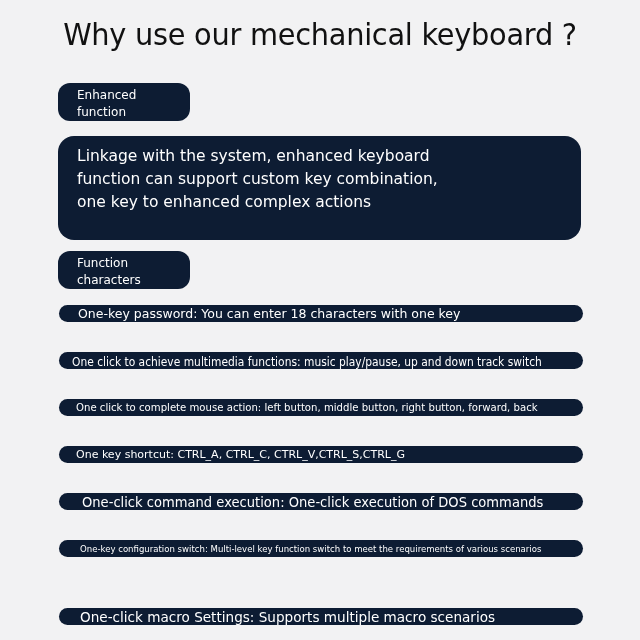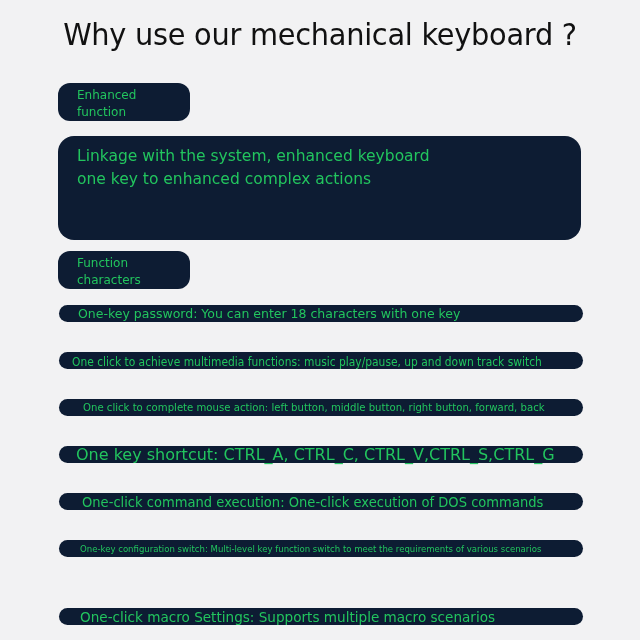--- a/index.html
+++ b/index.html
@@ -17,21 +17,21 @@
       font-size: 31px;
       color: #111;
       letter-spacing: -0.3px;
       font-family: "DejaVu Sans", sans-serif;
       font-weight: normal;
       transform: scaleX(0.93);
     }
     .pill {
       position: absolute;
       background: #0d1c33;
-      color: #22c55e;
+      color: #ffffff;
       box-sizing: border-box;
     }
     .tag {
       left: 58px; width: 132px; height: 38px;
       border-radius: 12px;
       padding: 4px 0 0 19px;
       font-size: 12px;
       line-height: 17px;
       font-family: "DejaVu Sans", sans-serif;
     }
@@ -59,39 +59,40 @@
 
 <div class="title">Why use our mechanical keyboard ?</div>
 
 <div class="pill tag tag1">
   <div>Enhanced</div>
   <div>function</div>
 </div>
 
 <div class="pill big">
   <div>Linkage with the system, enhanced keyboard</div>
+  <div>function can support custom key combination,</div>
   <div>one key to enhanced complex actions</div>
 </div>
 
 <div class="pill tag tag2">
   <div>Function</div>
   <div>characters</div>
 </div>
 
 <div class="pill row" style="top:305px; padding-left:19px;">
   <span style="font-size:12.5px;">One-key password: You can enter 18 characters with one key</span>
 </div>
 <div class="pill row" style="top:352px; padding-left:13px;align-items:flex-end;">
   <span style="font-size:11.5px; transform:scaleX(0.93);">One click to achieve multimedia functions: music play/pause, up and down track switch</span>
 </div>
-<div class="pill row" style="top:399px; padding-left:24px;">
+<div class="pill row" style="top:399px; padding-left:17px;">
   <span style="font-size:11px; transform:scaleX(0.92);">One click to complete mouse action: left button, middle button, right button, forward, back</span>
 </div>
 <div class="pill row" style="top:446px; padding-left:17px;">
-  <span style="font-size:16px;">One key shortcut: CTRL_A, CTRL_C, CTRL_V,CTRL_S,CTRL_G</span>
+  <span style="font-size:11px;">One key shortcut: CTRL_A, CTRL_C, CTRL_V,CTRL_S,CTRL_G</span>
 </div>
 <div class="pill row" style="top:493px; padding-left:23px;">
   <span style="font-size:13.5px; transform:scaleX(0.97);">One-click command execution: One-click execution of DOS commands</span>
 </div>
 <div class="pill row" style="top:540px; padding-left:21px;">
   <span style="font-size:9.5px; transform:scaleX(0.9);">One-key configuration switch: Multi-level key function switch to meet the requirements of various scenarios</span>
 </div>
 <div class="pill row" style="top:608px; padding-left:21px;">
   <span style="font-size:14px; transform:scaleX(0.97);">One-click macro Settings: Supports multiple macro scenarios</span>
 </div>

